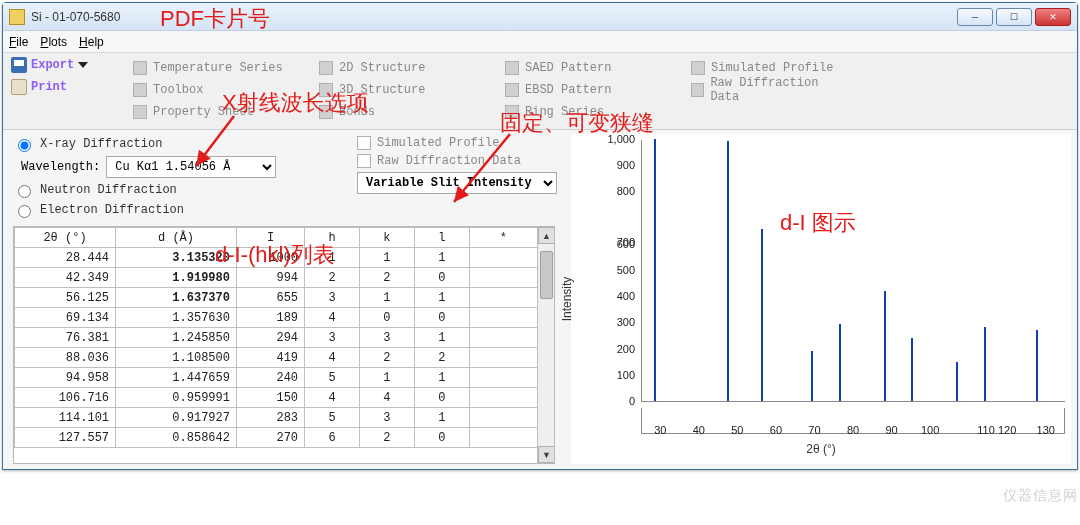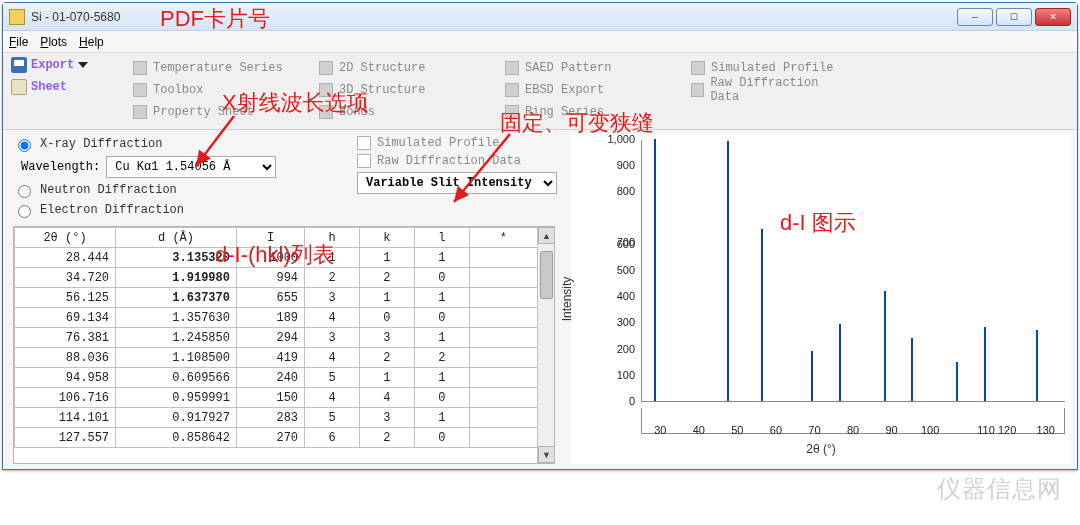--- a/index.html
+++ b/index.html
@@ -135,22 +135,22 @@
   .xlabel{position:absolute;bottom:8px;left:50%;transform:translateX(-50%);font-size:12px;color:#333;}
   .plotbox{position:absolute;left:70px;top:6px;right:6px;height:262px;border-left:1px solid #888;border-bottom:1px solid #888;}
   .stick{position:absolute;bottom:0;width:2px;background:#1040aa;}
   .subplot{position:absolute;left:70px;top:274px;right:6px;height:26px;border:1px solid #888;border-top:none;}
 
   
   .anno{position:absolute;color:#e21b1b;font-family:"Microsoft YaHei","SimHei",sans-serif;font-size:22px;font-weight:500;pointer-events:none;z-index:50;}
   .arrow-red{position:absolute;z-index:49;}
 
   .watermark{
-    position:absolute;right:18px;bottom:20px;
-    font-size:24px;color:rgba(120,120,120,0.35);
+    position:absolute;right:2px;bottom:20px;
+    font-size:14px;color:rgba(120,120,120,0.35);
     font-family:"Microsoft YaHei",sans-serif;letter-spacing:1px;
     pointer-events:none;
   }
 </style>
 </head>
 <body>
 
 <div class="window">
   <div class="titlebar">
     <div class="appicon"></div>
@@ -170,21 +170,21 @@
 
   <div class="toolbar-area">
     <div class="export-col">
       <div class="export-btn">
         <span class="disk-icon"></span>
         <span>Export</span>
         <span class="tri"></span>
       </div>
       <div class="print-btn">
         <span class="print-icon"></span>
-        <span>Sheet</span>
+        <span>Print</span>
       </div>
     </div>
     <div class="toolgrid" id="toolgrid">
         <div class="toolbtn">
           <span class="tool-icon"></span>
           <span>Temperature Series</span>
         </div>
         <div class="toolbtn">
           <span class="tool-icon"></span>
           <span>2D Structure</span>
@@ -200,21 +200,21 @@
         <div class="toolbtn">
           <span class="tool-icon"></span>
           <span>Toolbox</span>
         </div>
         <div class="toolbtn">
           <span class="tool-icon"></span>
           <span>3D Structure</span>
         </div>
         <div class="toolbtn">
           <span class="tool-icon"></span>
-          <span>EBSD Export</span>
+          <span>EBSD Pattern</span>
         </div>
         <div class="toolbtn">
           <span class="tool-icon"></span>
           <span>Raw Diffraction Data</span>
         </div>
         <div class="toolbtn">
           <span class="tool-icon"></span>
           <span>Property Sheet</span>
         </div>
         <div class="toolbtn">
@@ -293,21 +293,21 @@
               <tr>
                 <td>28.444</td>
                 <td class="bold">3.135320</td>
                 <td>1000</td>
                 <td class="c">1</td>
                 <td class="c">1</td>
                 <td class="c">1</td>
                 <td></td>
               </tr>
               <tr>
-                <td>34.720</td>
+                <td>42.349</td>
                 <td class="bold">1.919980</td>
                 <td>994</td>
                 <td class="c">2</td>
                 <td class="c">2</td>
                 <td class="c">0</td>
                 <td></td>
               </tr>
               <tr>
                 <td>56.125</td>
                 <td class="bold">1.637370</td>
@@ -339,21 +339,21 @@
                 <td>88.036</td>
                 <td>1.108500</td>
                 <td>419</td>
                 <td class="c">4</td>
                 <td class="c">2</td>
                 <td class="c">2</td>
                 <td></td>
               </tr>
               <tr>
                 <td>94.958</td>
-                <td>0.609566</td>
+                <td>1.447659</td>
                 <td>240</td>
                 <td class="c">5</td>
                 <td class="c">1</td>
                 <td class="c">1</td>
                 <td></td>
               </tr>
               <tr>
                 <td>106.716</td>
                 <td>0.959991</td>
                 <td>150</td>

